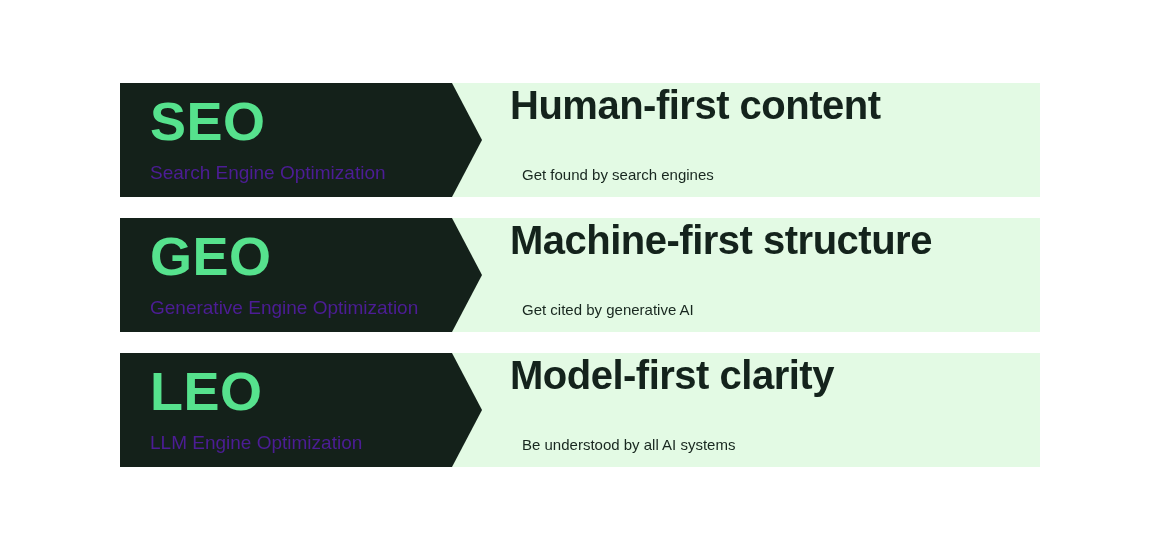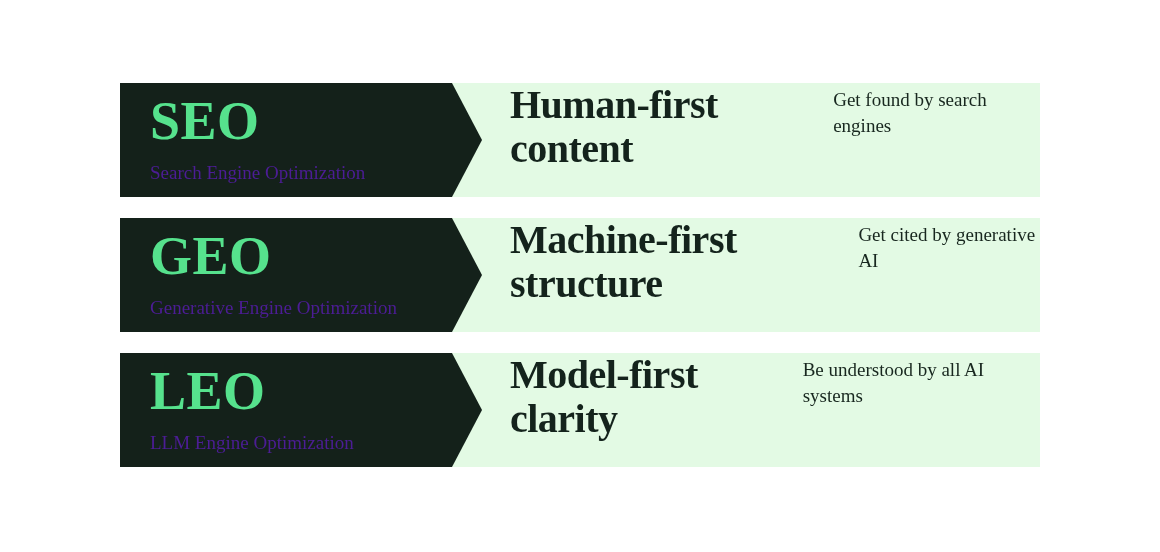--- a/index.html
+++ b/index.html
@@ -6,21 +6,21 @@
     margin: 0;
     padding: 0;
     background: #ffffff;
   }
   .canvas {
     position: relative;
     width: 1160px;
     height: 552px;
     background: #ffffff;
     overflow: hidden;
-    font-family: Liberation Serif, serif;
+    font-family: Liberation Sans, sans-serif;
   }
   .row {
     position: absolute;
     left: 120px;
     width: 920px;
     height: 114px;
   }
   .row-1 { top: 83px; }
   .row-2 { top: 218px; }
   .row-3 { top: 353px; }
@@ -69,37 +69,37 @@
     color: #4c1d95;
     margin: 0;
   }
   .panel-text {
     position: absolute;
     left: 390px;
     top: 0;
     bottom: 0;
     z-index: 3;
     display: flex;
-    flex-direction: row;
+    flex-direction: column;
     justify-content: space-between;
   }
   .headline {
     font-size: 40px;
     font-weight: 700;
     line-height: 1.1;
     color: #14231c;
     letter-spacing: -0.5px;
     margin: 0 0 13px 0;
   }
   .subtitle {
-    font-size: 19px;
+    font-size: 15px;
     font-weight: 400;
     line-height: 1.35;
     color: #18271f;
-    margin: 4px;
+    margin: 12px;
   }
 </style>
 </head>
 <body>
 
 <div class="canvas">
 
   <div class="row row-1">
     <div class="light-panel"></div>
     <div class="arrow"></div>

